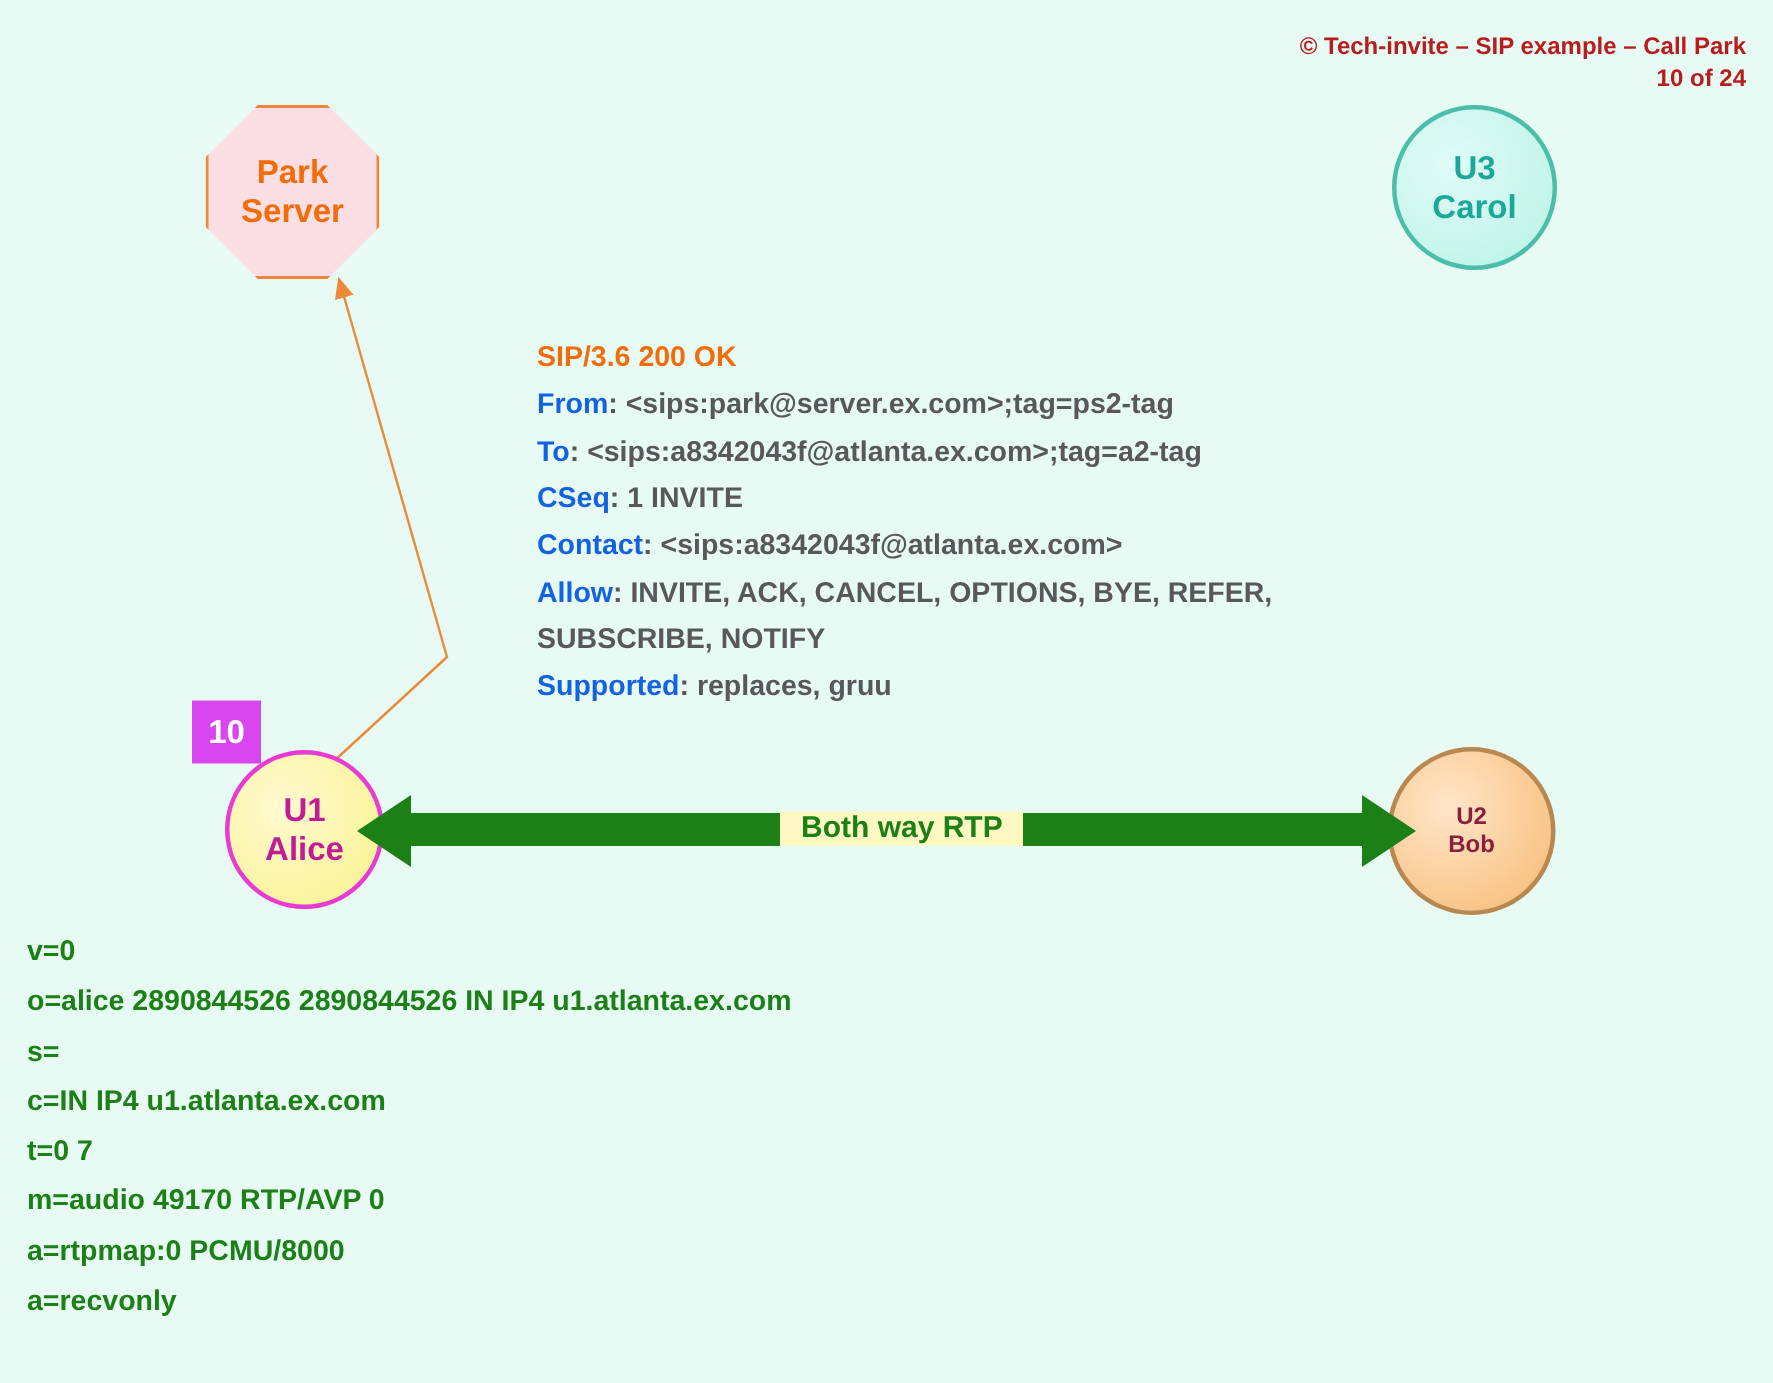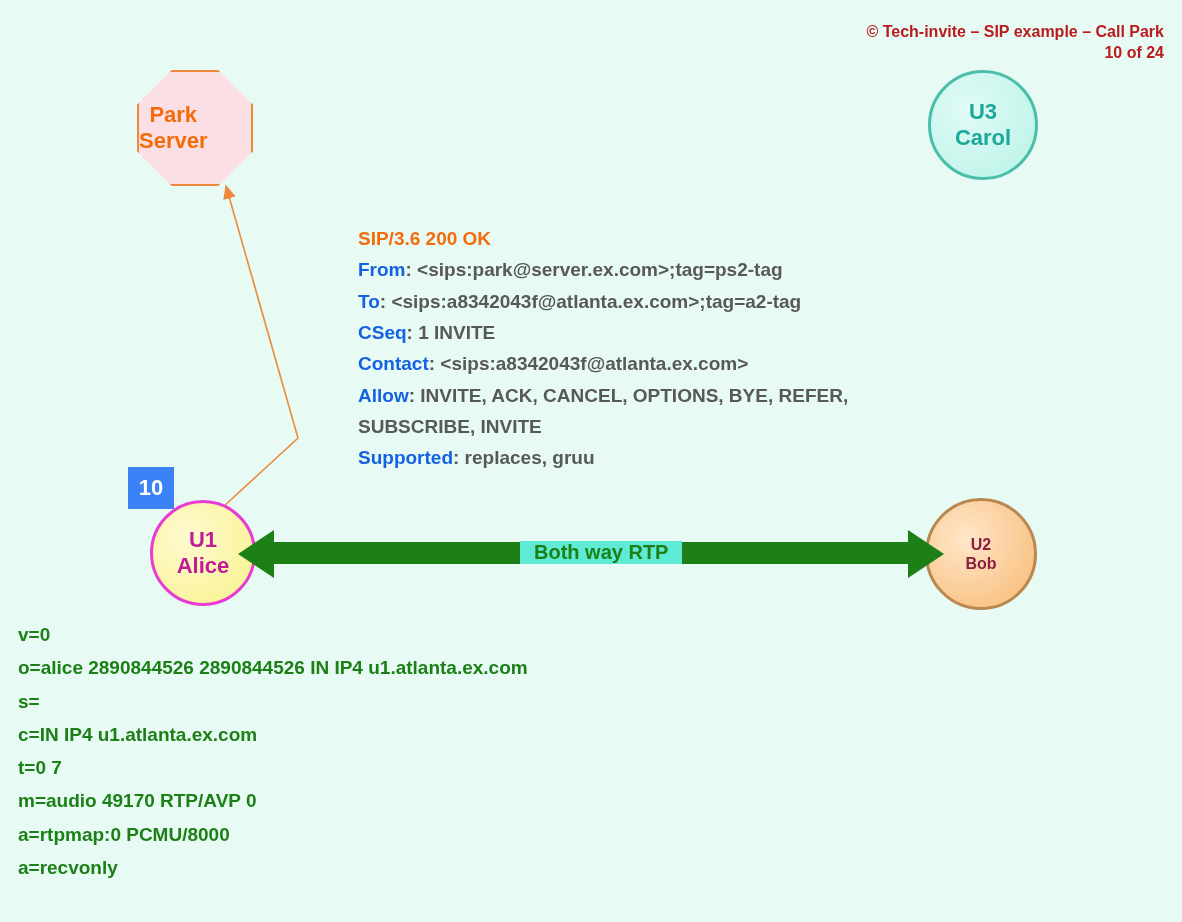--- a/index.html
+++ b/index.html
@@ -28,21 +28,21 @@
     left: 137px;
     top: 70px;
     width: 116px;
     height: 116px;
     background: #FBDFE5;
     border: 2px solid #ED8939;
     box-sizing: border-box;
     clip-path: polygon(30% 0%, 70% 0%, 100% 30%, 100% 70%, 70% 100%, 30% 100%, 0% 70%, 0% 30%);
     display: flex;
     align-items: center;
-    justify-content: flex-start;
+    justify-content: center;
     text-align: center;
   }
   .octagon-label {
     color: #F36C0A;
     font-weight: bold;
     font-size: 22px;
     line-height: 1.2;
   }
   
   .circle {
@@ -81,21 +81,21 @@
     border: 3px solid #4BBEAA;
   }
   #carol-circle .node-label { color: #1BA89A; font-weight: bold; font-size: 22px; line-height:1.2; }
   
   .step-badge {
     position: absolute;
     left: 128px;
     top: 467px;
     width: 46px;
     height: 42px;
-    background: #3b82f6;
+    background: #d946ef;
     color: #fff;
     font-weight: bold;
     font-size: 22px;
     display: flex;
     align-items: center;
     justify-content: center;
   }
   
   .rtp-bar {
     position: absolute;
@@ -118,21 +118,21 @@
     left: 908px; top: 530px;
     width: 0; height: 0;
     border-top: 24px solid transparent;
     border-bottom: 24px solid transparent;
     border-left: 36px solid #1C8017;
   }
   .rtp-label {
     position: absolute;
     left: 520px;
     top: 541px;
-    background: #5eead4;
+    background: #fef9c3;
     padding: 0 14px;
     color: #1C8017;
     font-weight: bold;
     font-size: 20px;
   }
   
   svg#thin-arrow {
     position: absolute;
     left: 0; top: 0;
     width: 1182px; height: 922px;
@@ -215,21 +215,21 @@
 <div class="rtp-head-right"></div>
 <div class="rtp-label">Both way RTP</div>
 
 <div class="sip-block">
   <div class="sip-status">SIP/3.6 200 OK</div>
   <div><span class="hkey">From</span><span>: &lt;sips:park@server.ex.com&gt;;tag=ps2-tag</span></div>
   <div><span class="hkey">To</span><span>: &lt;sips:a8342043f@atlanta.ex.com&gt;;tag=a2-tag</span></div>
   <div><span class="hkey">CSeq</span><span>: 1 INVITE</span></div>
   <div><span class="hkey">Contact</span><span>: &lt;sips:a8342043f@atlanta.ex.com&gt;</span></div>
   <div><span class="hkey">Allow</span><span>: INVITE, ACK, CANCEL, OPTIONS, BYE, REFER,</span></div>
-  <div> SUBSCRIBE, INVITE</div>
+  <div> SUBSCRIBE, NOTIFY</div>
   <div><span class="hkey">Supported</span><span>: replaces, gruu</span></div>
 </div>
 
 <div class="sdp-block">
   <div>v=0</div>
   <div>o=alice  2890844526  2890844526  IN  IP4  u1.atlanta.ex.com</div>
   <div>s=</div>
   <div>c=IN  IP4  u1.atlanta.ex.com</div>
   <div>t=0  7</div>
   <div>m=audio  49170  RTP/AVP  0</div>

